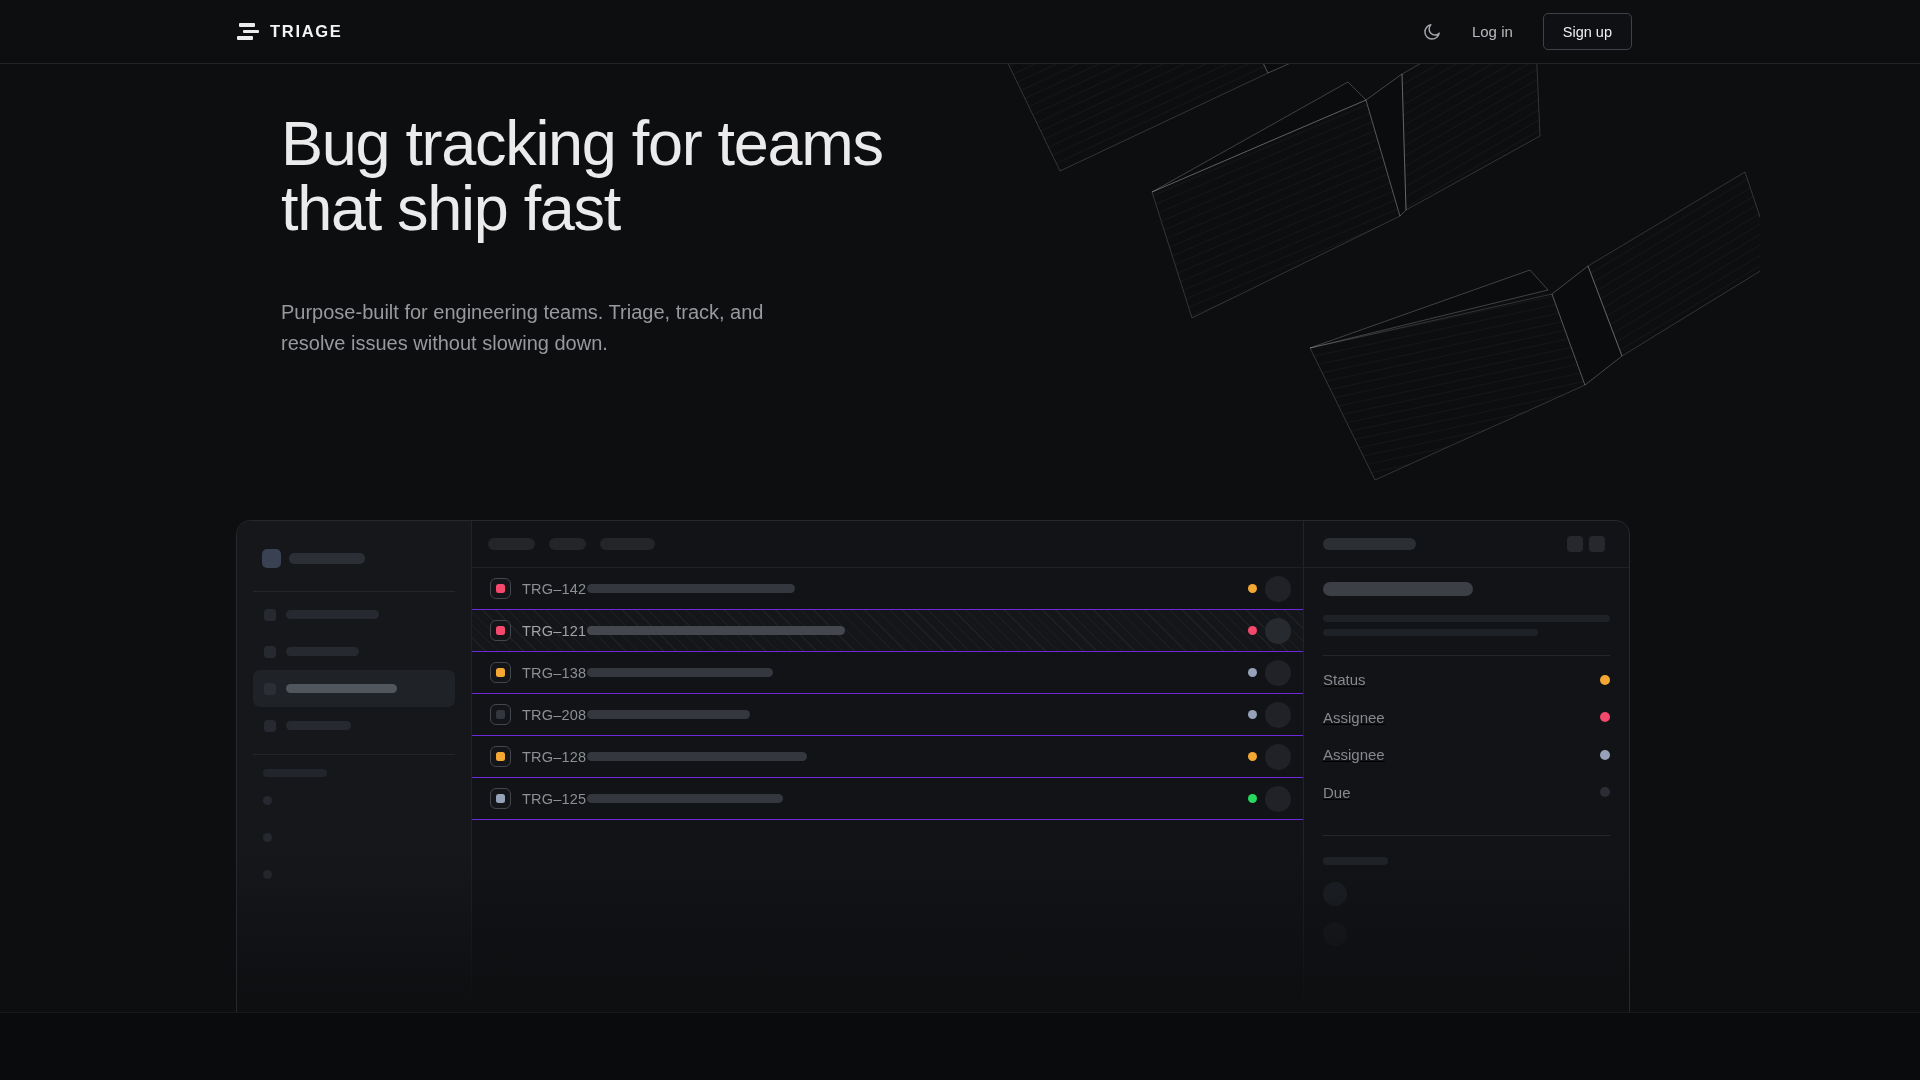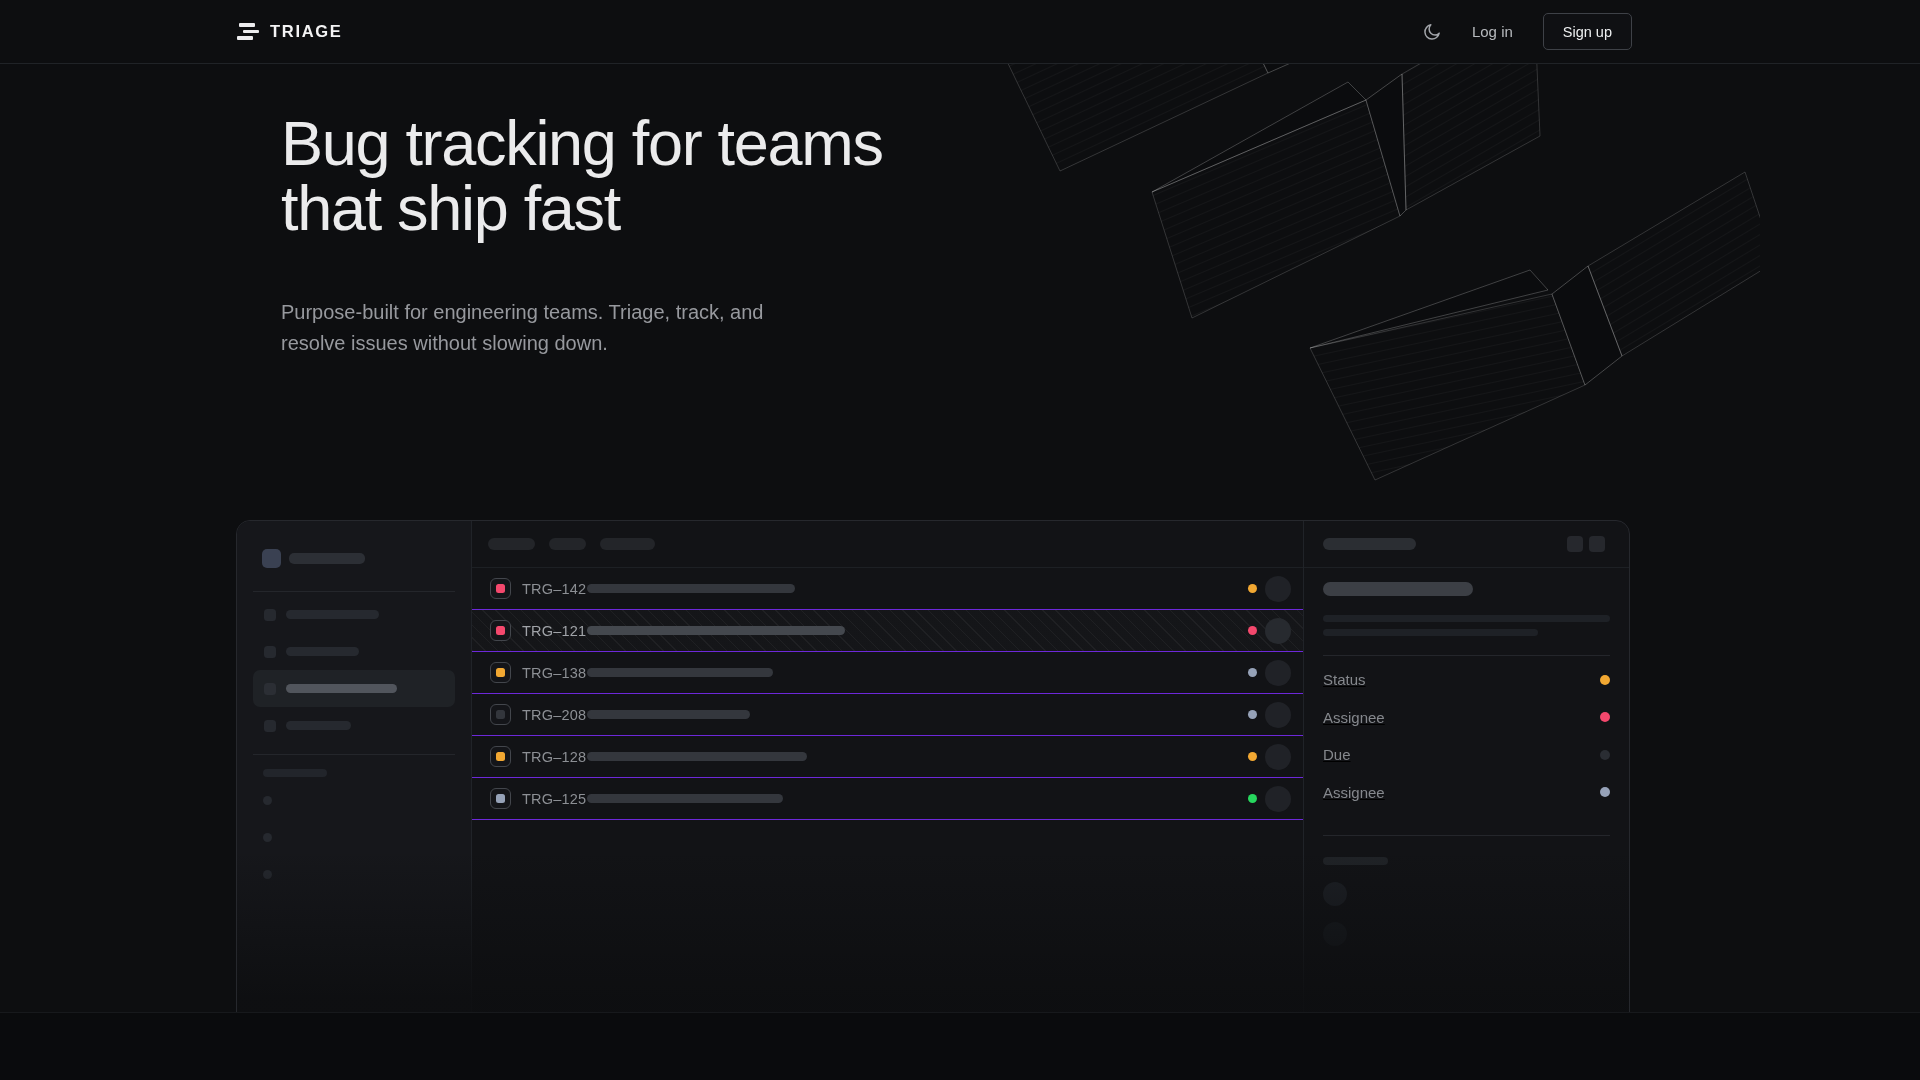--- a/index.html
+++ b/index.html
@@ -297,26 +297,26 @@
           <div class="dp-fields" id="field-rows">
               <div class="field-row">
     <span class="field-label">Status</span>
     <span class="field-dot" style="background: rgb(242, 168, 50);"></span>
   </div>
               <div class="field-row">
     <span class="field-label">Assignee</span>
     <span class="field-dot" style="background: rgb(244, 72, 109);"></span>
   </div>
               <div class="field-row">
+    <span class="field-label">Assignee</span>
+    <span class="field-dot" style="background: rgb(150, 162, 184);"></span>
+  </div>
+              <div class="field-row">
     <span class="field-label">Due</span>
     <span class="field-dot" style="background: rgb(42, 45, 51);"></span>
-  </div>
-              <div class="field-row">
-    <span class="field-label">Assignee</span>
-    <span class="field-dot" style="background: rgb(150, 162, 184);"></span>
   </div>
             </div>
           <div class="dp-div"></div>
           <div class="sk dp-sec"></div>
           <div class="dp-av a1"></div>
           <div class="dp-av a2"></div>
         </div>
       </div>
 
       <div class="fade"></div>

